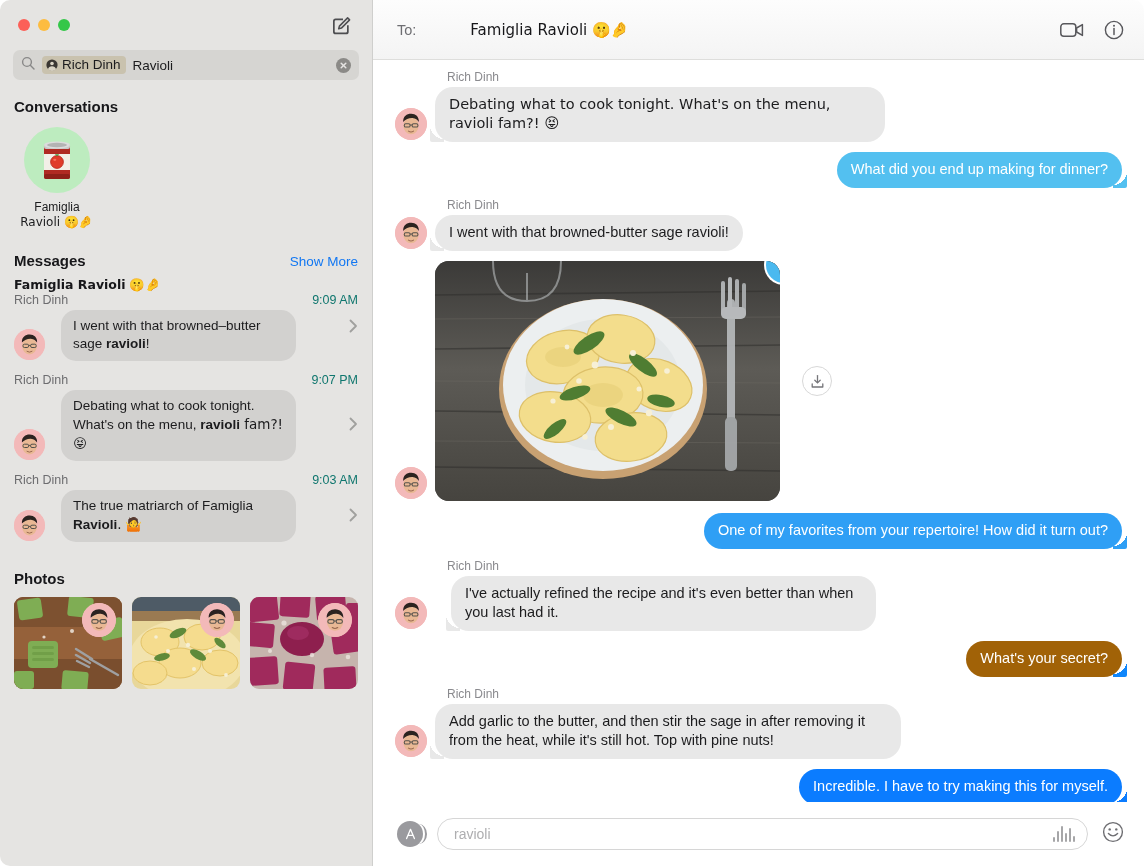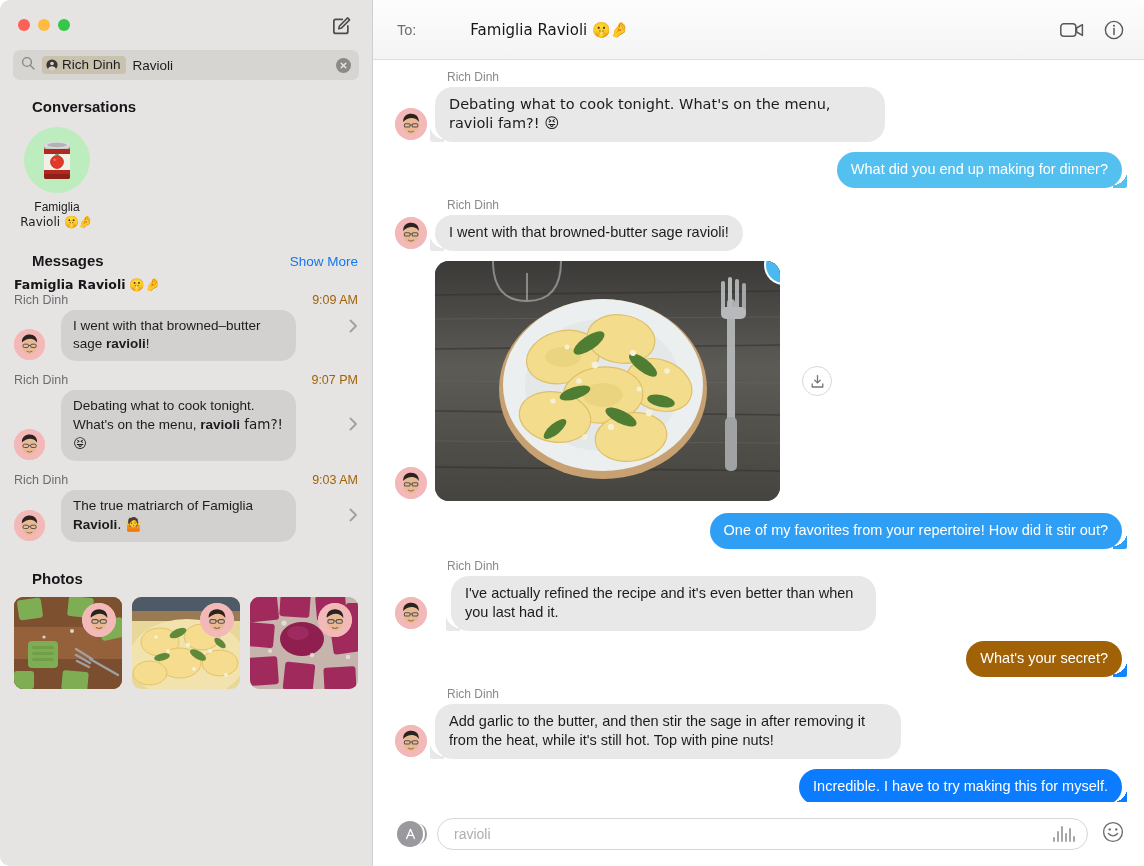--- a/index.html
+++ b/index.html
@@ -67,21 +67,21 @@
     margin-left: auto; width: 15px; height: 15px;
     border-radius: 50%; background: #8b8a87;
     display: flex; align-items: center; justify-content: center;
     cursor: pointer; flex: 0 0 auto;
   }
   .clear-btn svg { display: block; }
 
   .sect-head {
     font-size: 15px; font-weight: bold; color: #17171a;
     padding: 18px 14px 8px 14px;
-    display: flex; align-items: baseline; justify-content: space-between; margin-left: 18px;
+    display: flex; align-items: baseline; justify-content: space-between;
   }
   .show-more { font-size: 13.5px; color: #1277f2; font-weight: normal; cursor: pointer; }
 
   
   .conv-list { padding: 4px 14px 0 14px; }
   .conv-card { width: 86px; text-align: center; cursor: pointer; }
   .conv-avatar {
     width: 66px; height: 66px; border-radius: 50%;
     background: #bdecbf;
     margin: 0 auto 7px auto;
@@ -101,21 +101,21 @@
   }
   .msg-res .grp-title {
     font-size: 12.5px; font-weight: bold; color: #17171a;
     margin-bottom: 1px;
   }
   .msg-res .meta-row {
     display: flex; justify-content: space-between; align-items: baseline;
     margin-bottom: 3px;
   }
   .msg-res .sender { font-size: 12.5px; color: #6d6d70; }
-  .msg-res .time { font-size: 12.5px; color: #a16207; }
+  .msg-res .time { font-size: 12.5px; color: #0f766e; }
   .msg-res .body-row { display: flex; align-items: flex-end; gap: 16px; }
   .mini-avatar {
     width: 31px; height: 31px; border-radius: 50%;
     background: #f3b9b9; flex: 0 0 31px;
     overflow: hidden; position: relative;
     margin-bottom: 1px;
   }
   .res-bubble {
     background: #d2d1cf;
     border-radius: 15px;
@@ -734,21 +734,21 @@
             <svg width="15" height="15" viewBox="0 0 15 15">
               <line x1="7.5" y1="1.6" x2="7.5" y2="8.6" stroke="#76767a" stroke-width="1.3" stroke-linecap="round"></line>
               <polyline points="4.8,6.2 7.5,8.9 10.2,6.2" fill="none" stroke="#76767a" stroke-width="1.3" stroke-linecap="round" stroke-linejoin="round"></polyline>
               <polyline points="2.2,9.8 2.2,13 12.8,13 12.8,9.8" fill="none" stroke="#76767a" stroke-width="1.3" stroke-linecap="round" stroke-linejoin="round"></polyline>
             </svg>
           </div>
         </div>
       </div>
 
       <div class="row outbound">
-        <div class="bubble blue b2">One of my favorites from your repertoire! How did it stir out?</div>
+        <div class="bubble blue b2">One of my favorites from your repertoire! How did it turn out?</div>
       </div>
 
       <div class="row inbound">
         <div class="in-wrap">
           <div class="in-avatar">
             <svg width="32" height="32" viewBox="0 0 31 31">
               <circle cx="15.5" cy="15.5" r="15.5" fill="#f3b9b9"></circle>
               <ellipse cx="15.5" cy="17" rx="7.4" ry="8.4" fill="#e9b894"></ellipse>
               <path d="M7.9 13.5 C7.6 7.8 12 5.4 15.8 5.6 c4.1 .2 7.6 2.6 7.3 8 -1.4-1.8-3-3.6-6.2-3.8 -3.4-.2-6.6 1.4-9 3.7 Z" fill="#2b2320"></path>
               <rect x="9" y="15.2" width="5.6" height="3.3" rx="1.4" fill="none" stroke="#55514c" stroke-width="1"></rect>

